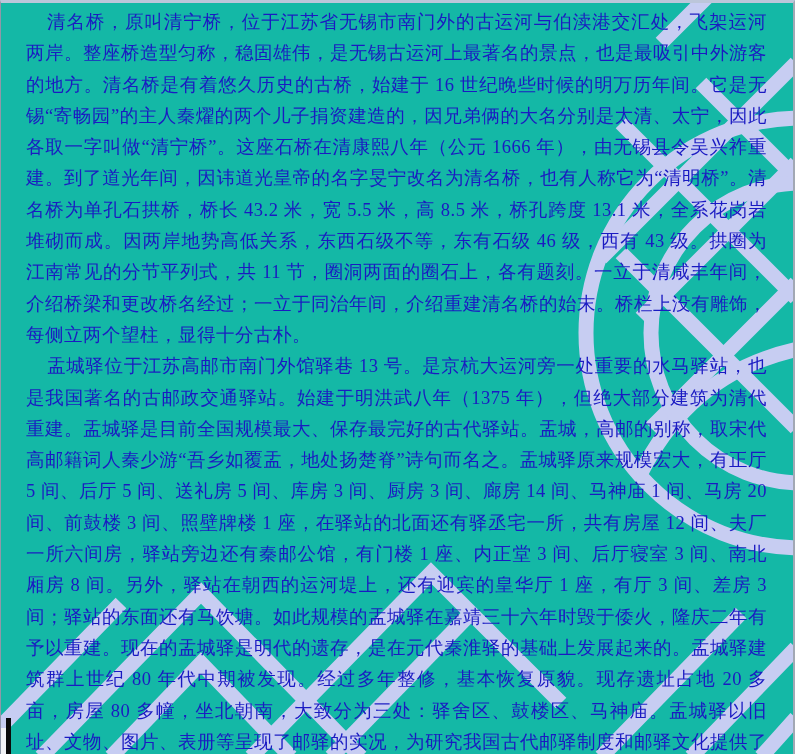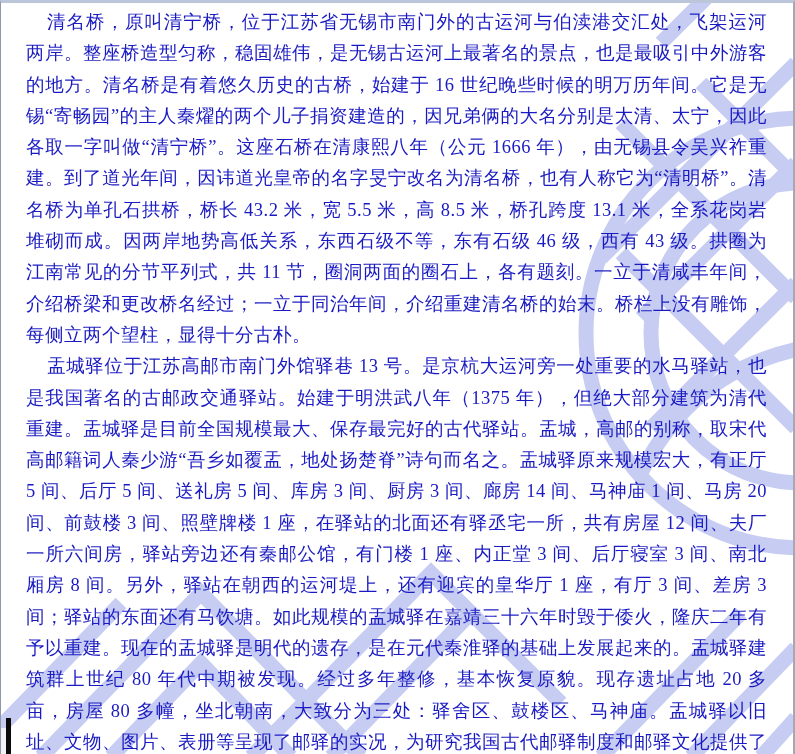--- a/index.html
+++ b/index.html
@@ -11,21 +11,21 @@
   }
   body {
     background: #d9e0f1;
     font-family: "Liberation Serif", "DejaVu Serif", serif;
   }
   .page {
     position: relative;
     width: 795px;
     height: 754px;
     box-sizing: border-box;
-    background: #ffffff;
+    background: #14b8a6;
     border-top: 3px solid #bcc6da;
     border-left: 1px solid #8f97a8;
     border-right: 2px solid #a2a8b4;
     overflow: hidden;
   }
   .watermark {
     position: absolute;
     top: 0;
     left: 0;
     z-index: 0;

